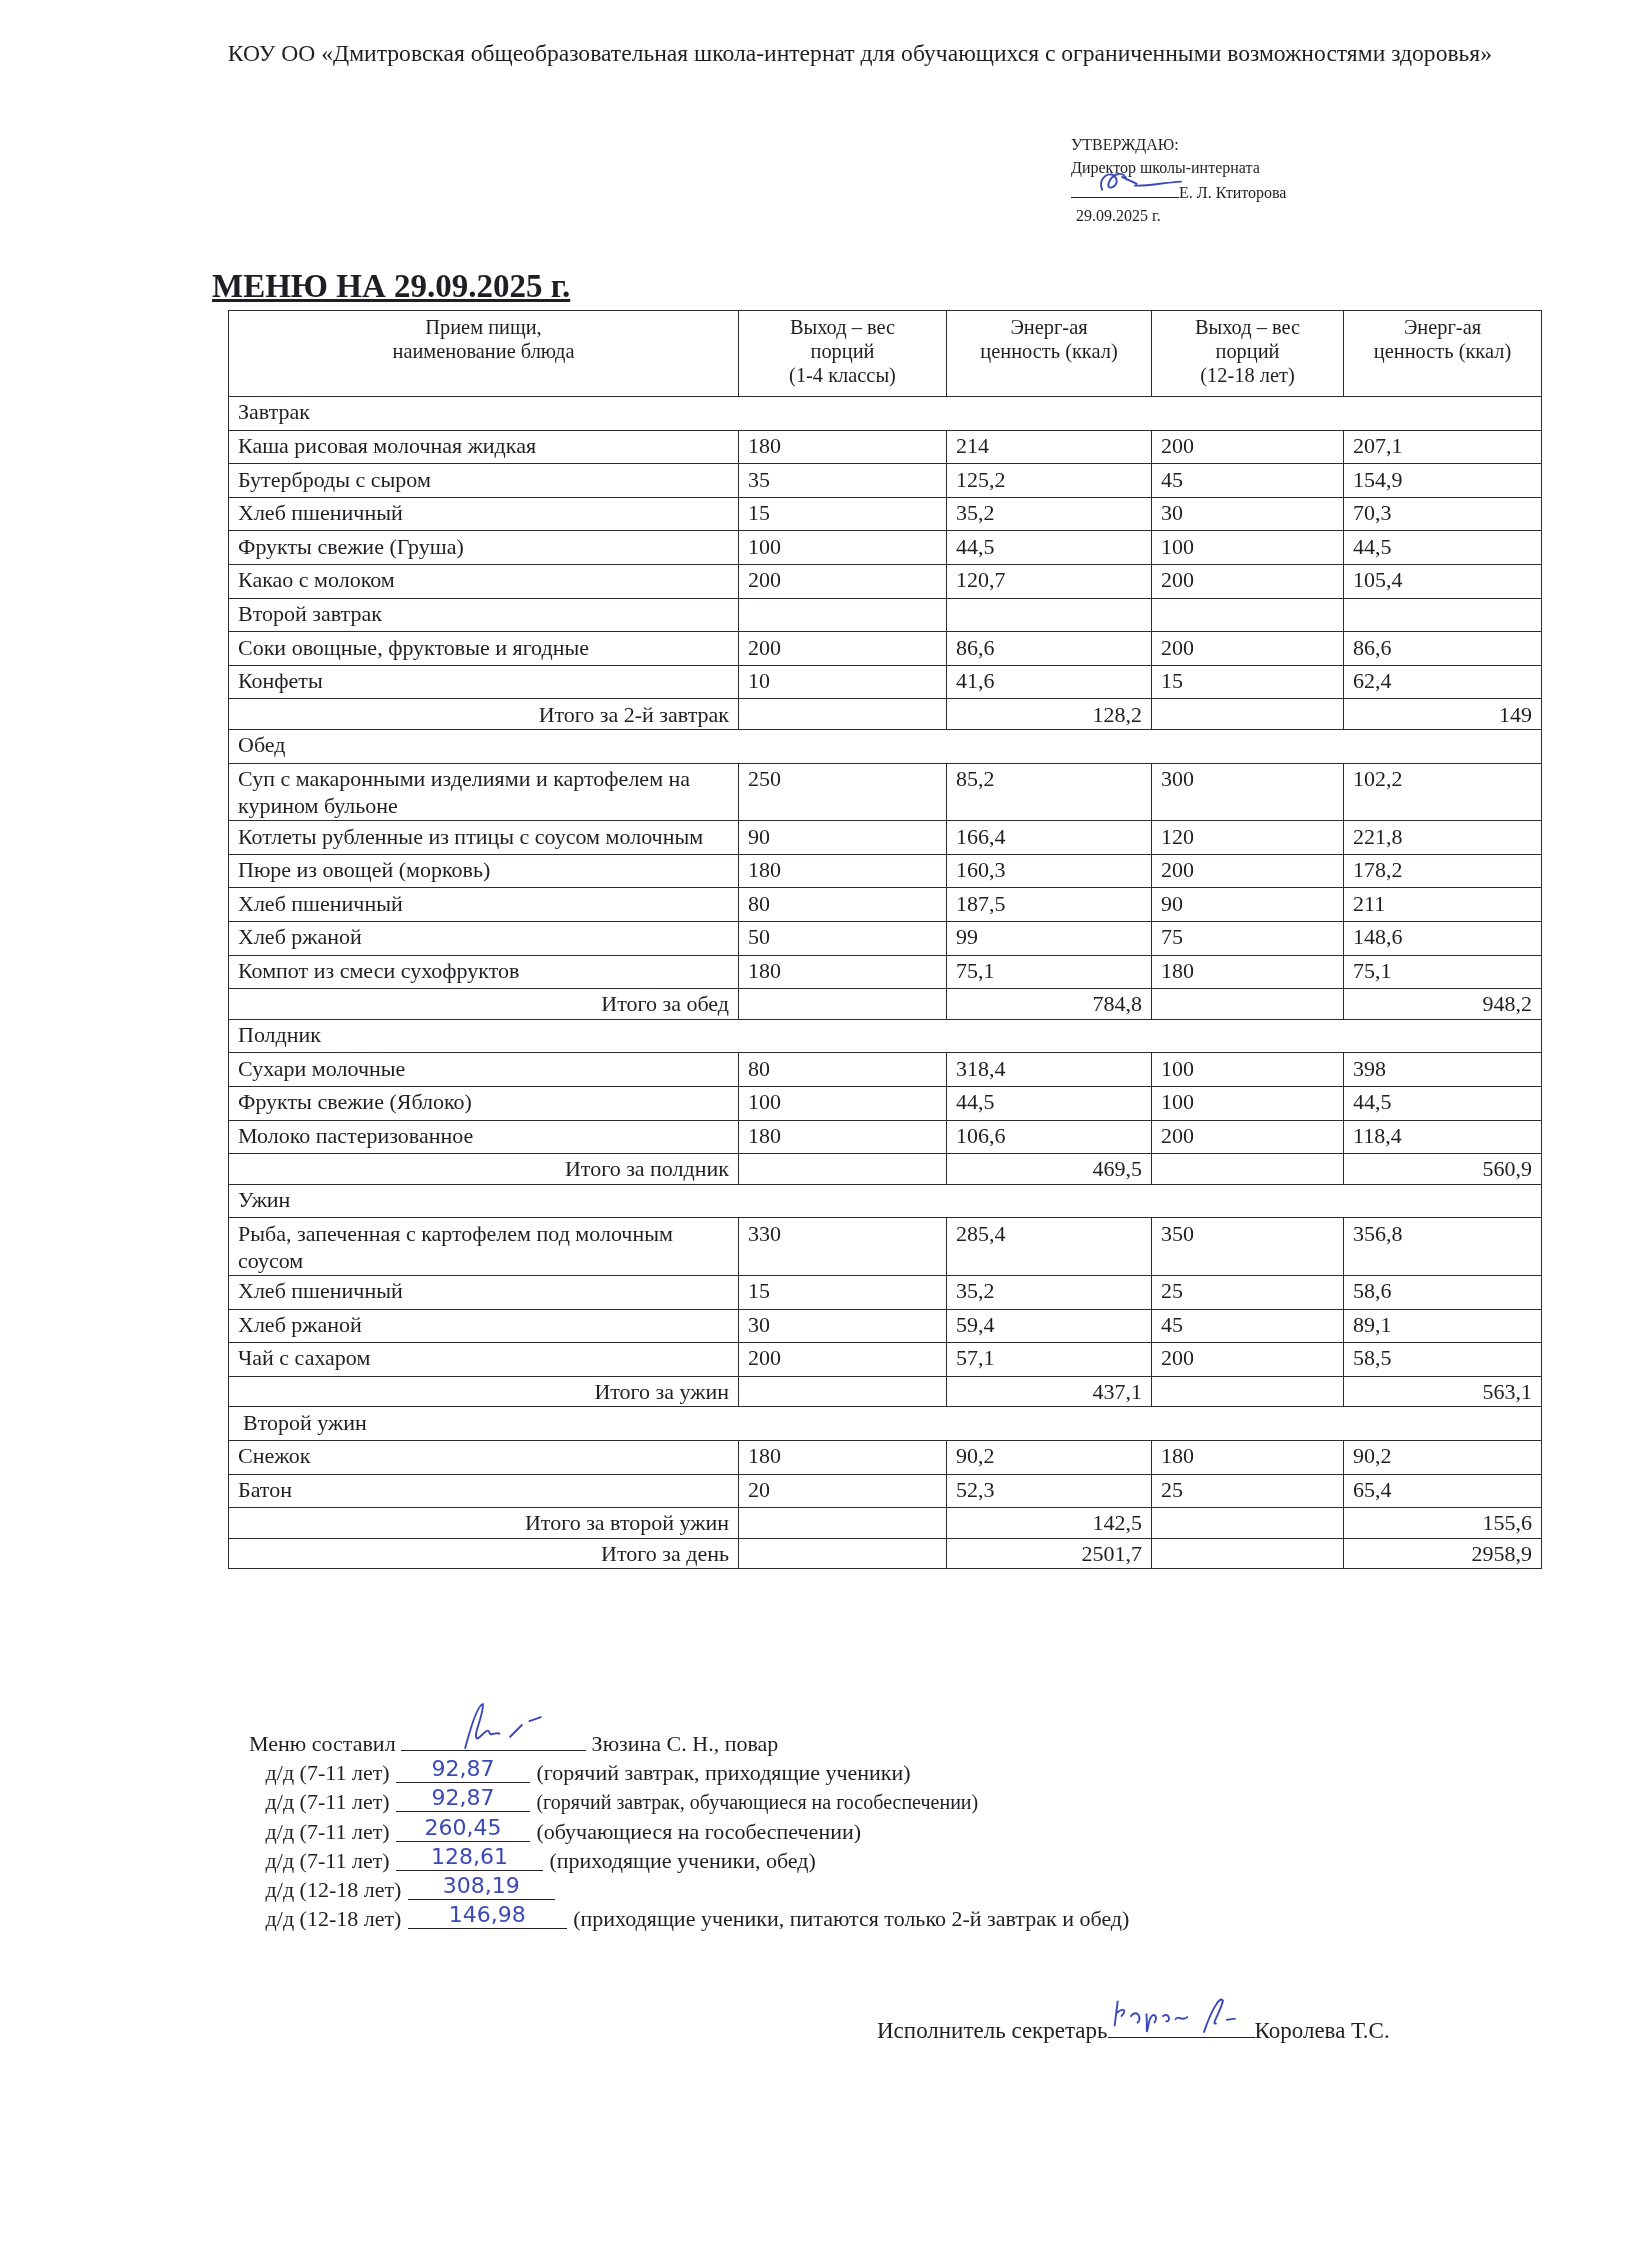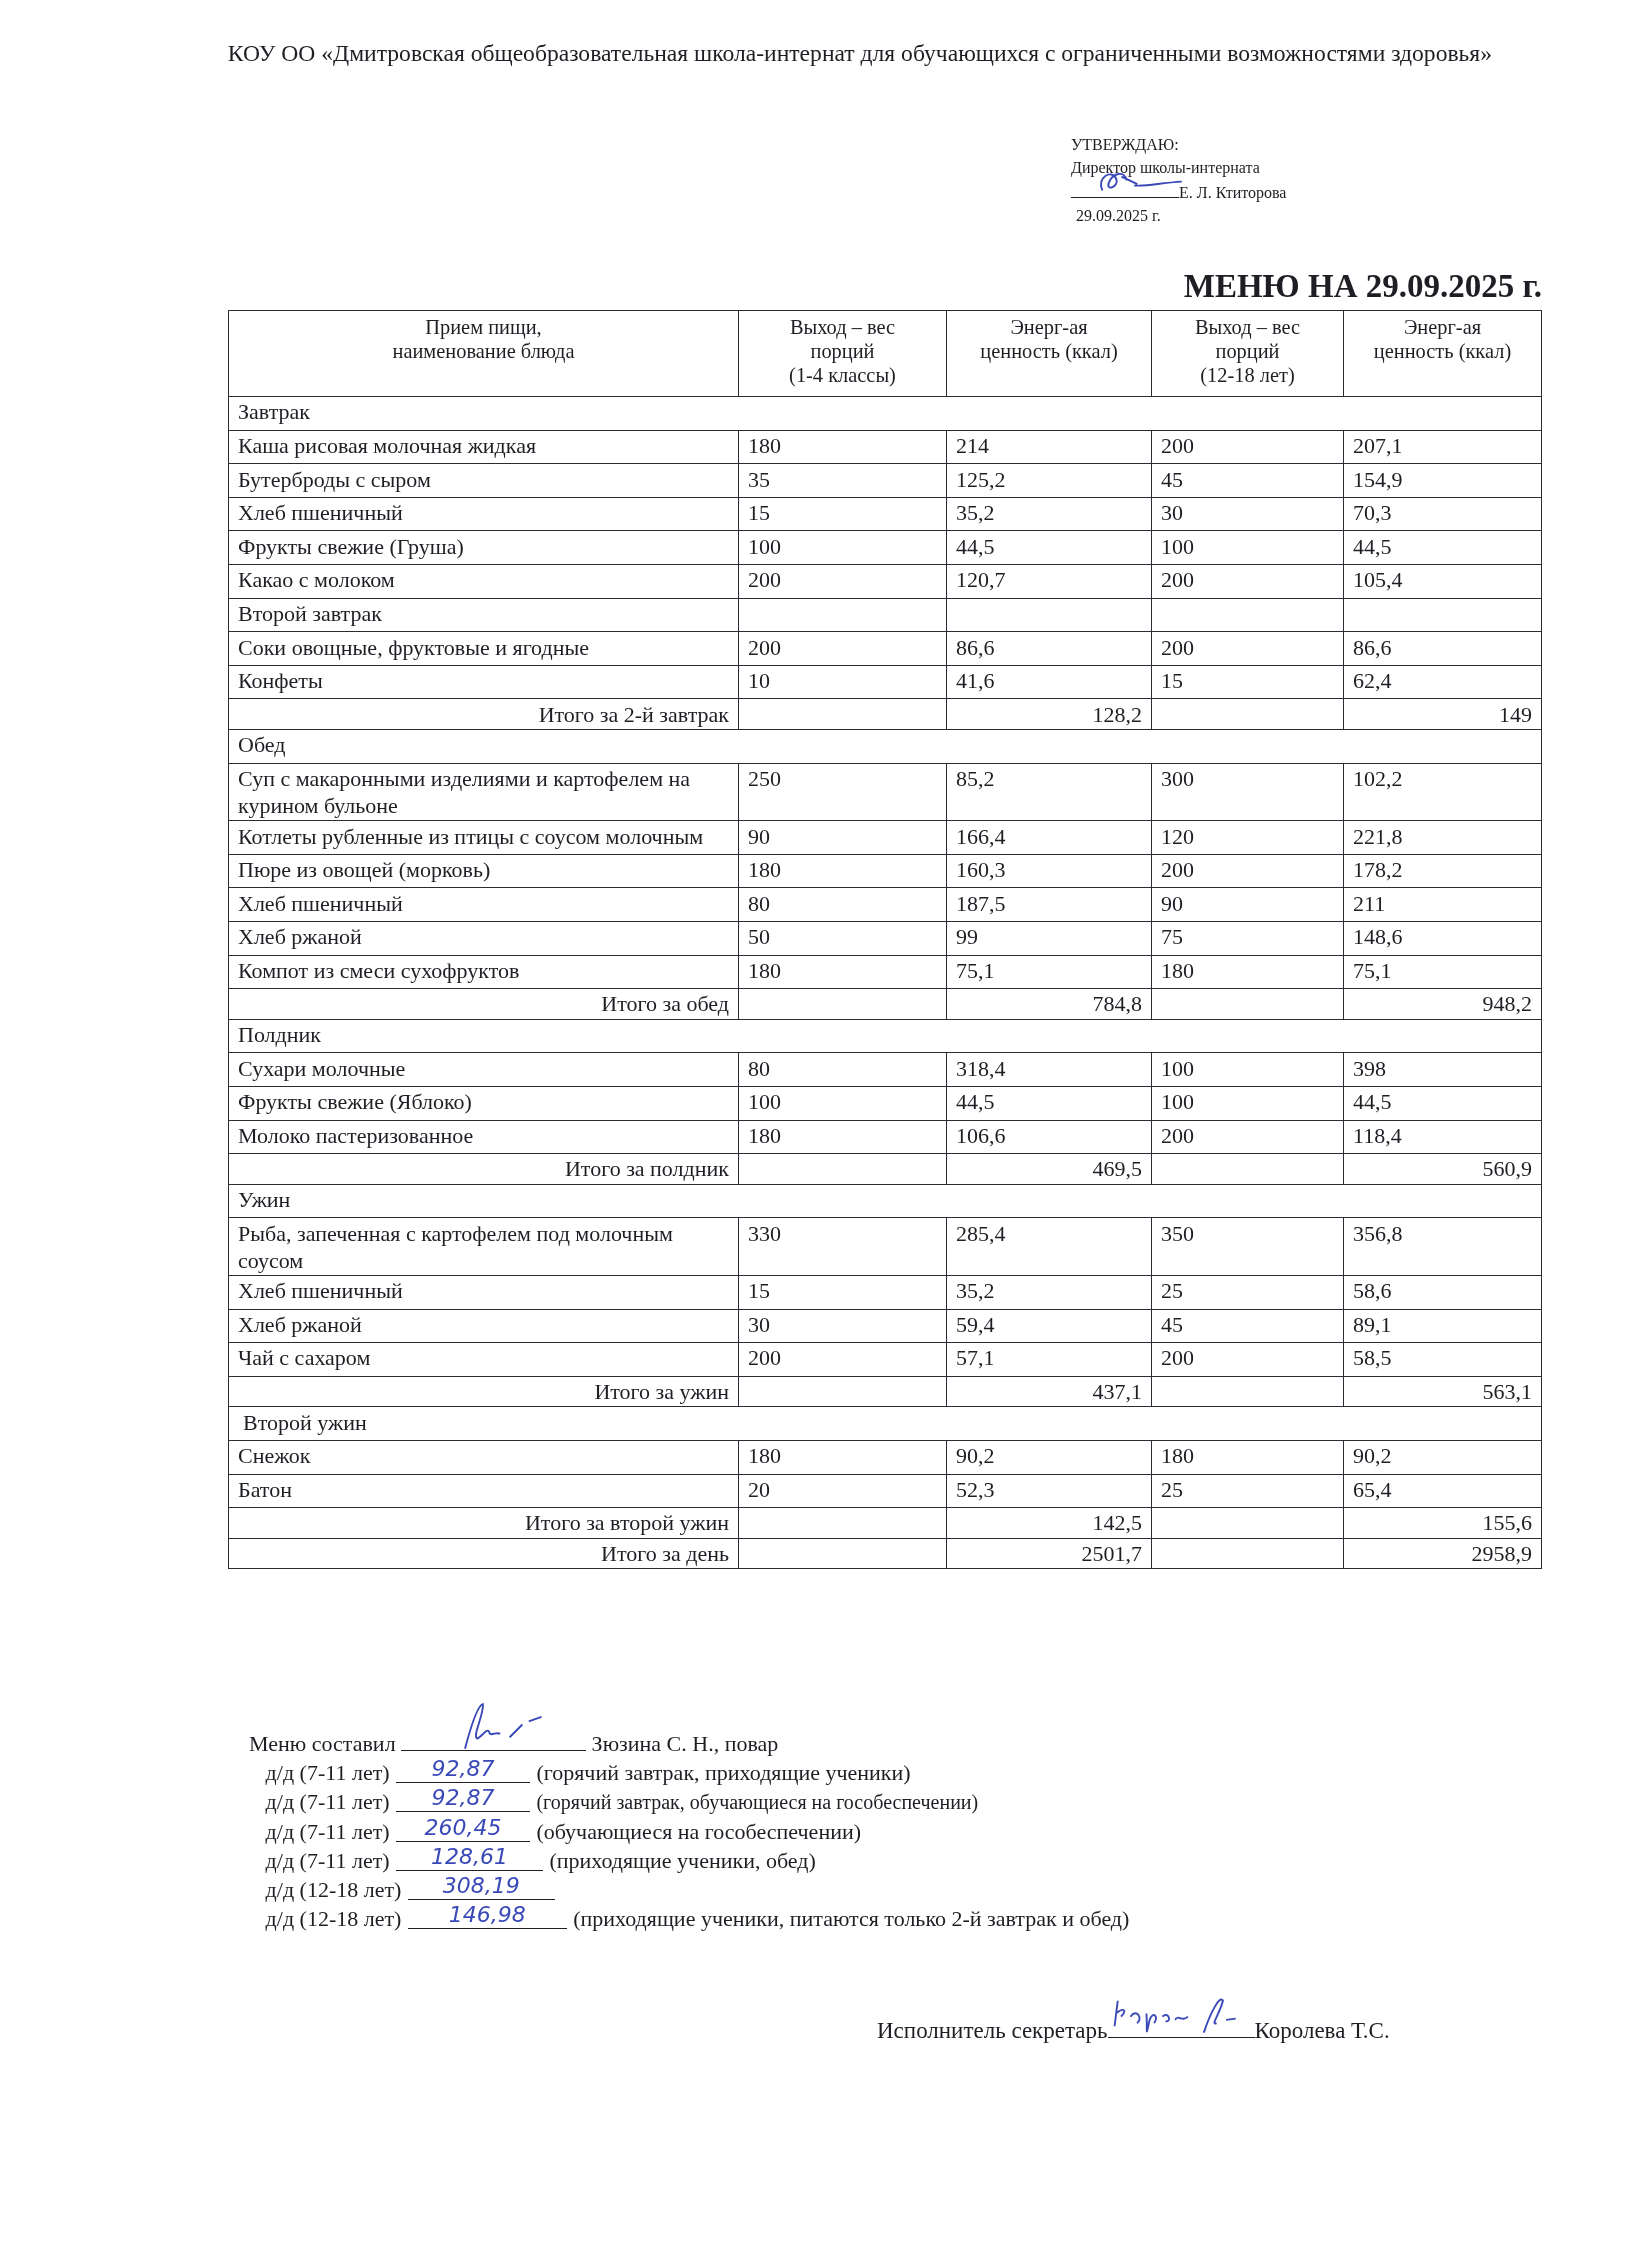--- a/index.html
+++ b/index.html
@@ -3,34 +3,34 @@
 <meta charset="utf-8">
 <style>
   html, body { margin:0; padding:0; background:#ffffff; }
   body { width:1648px; height:2261px; position:relative; overflow:hidden;
          font-family:"Liberation Serif","DejaVu Serif",serif; color:#1e1e24; }
   .abs { position:absolute; }
   #org-title { left:191px; top:37px; width:1301px; text-align:right;
                font-size:23.6px; line-height:33px; }
   #approve { left:1071px; top:133px; font-size:16px; line-height:23px; }
   #approve .sig-line { display:inline-block; width:108px; border-bottom:1.3px solid #222; position:relative; height:18px; vertical-align:baseline; }
-  #menu-title { left:229px; top:268px; width:1313px; text-align:right;
-                font-size:33px; font-weight:bold; }
+  #menu-title { left:212px; top:268px; width:1313px; text-align:left;
+                font-size:33px; font-weight:bold;text-decoration:underline; }
   table#menu { position:absolute; left:228px; top:310px; width:1313px;
                border-collapse:collapse; table-layout:fixed; font-size:22px; }
   #menu td, #menu th { border:1.6px solid #2b2b33; padding:1.3px 9px; vertical-align:top;
                        line-height:27px; font-weight:normal; }
   #menu th { text-align:center; font-size:20.4px; line-height:24px; padding-top:3.8px; height:80px; }
   #menu col.c0 { width:510px; } #menu col.c1 { width:208px; } #menu col.c2 { width:205px; }
   #menu col.c3 { width:192px; } #menu col.c4 { width:198px; }
   #menu tr.row td { height:30px; }
   #menu tr.total td.label { text-align:right; }
   #menu tr.total td.num { text-align:right; }
   #menu tr.section td { height:30px; }
-  .hand { font-family:"DejaVu Sans",sans-serif; font-style:italic; color:#3a49b8;text-align:center; }
+  .hand { font-family:"DejaVu Sans",sans-serif; color:#3a49b8;text-align:center; }
   #footer { left:249px; top:1726px; font-size:22px; line-height:29px; }
   #footer .ln { white-space:nowrap; }
   #footer .blank { display:inline-block; border-bottom:1.6px solid #222; text-align:center;
                    position:relative; height:24px; vertical-align:baseline; }
   #footer .blank .hand { font-size:22px; position:relative; top:-3.8px; }
   #footer .small { font-size:20px; }
   #executor { left:877px; top:2013px; font-size:23px; white-space:nowrap; }
   #executor .blank { display:inline-block; width:147px; border-bottom:1.6px solid #222; height:24px; vertical-align:baseline; position:relative; }
   .sig-svg { position:absolute; }
 </style>

